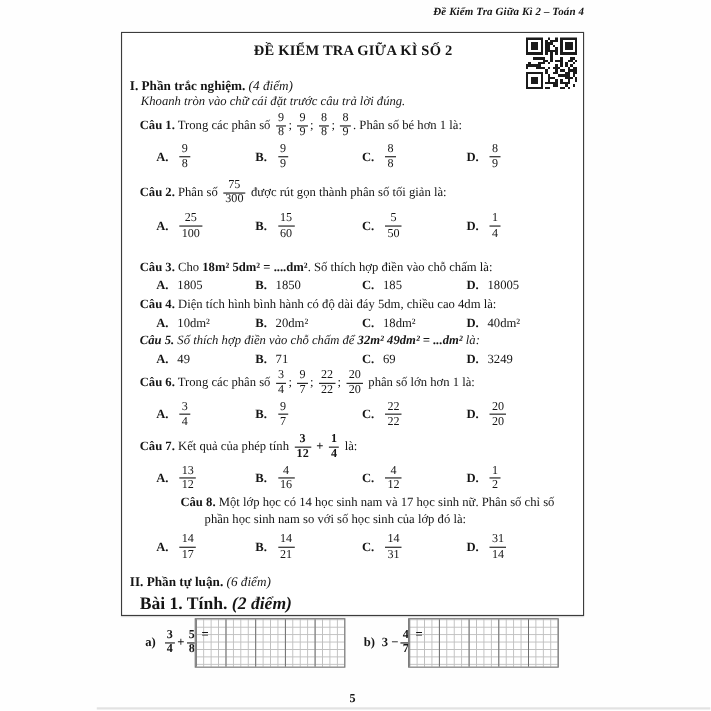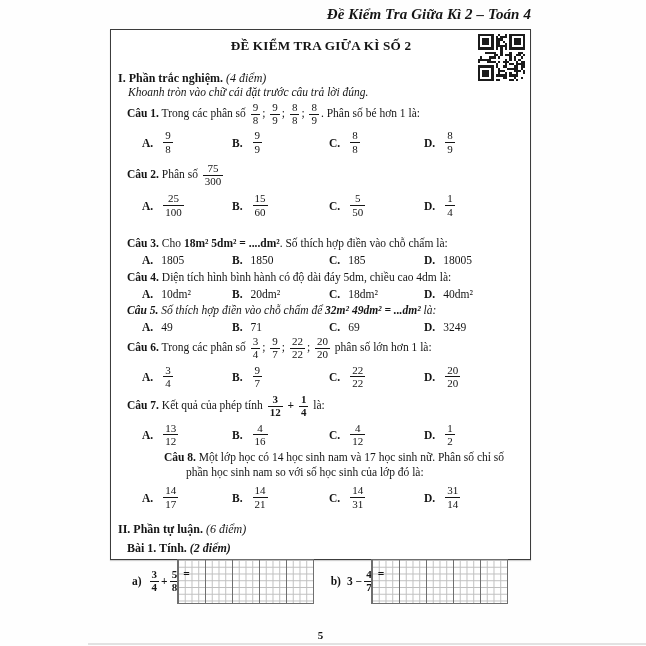--- a/index.html
+++ b/index.html
@@ -1,37 +1,37 @@
 <!DOCTYPE html>
 <html><head>
 <meta charset="utf-8">
 <style>
   html,body{margin:0;padding:0;width:646px;height:646px;overflow:hidden;background:#ffffff;
     font-family:"Liberation Serif","DejaVu Serif",serif;color:#151515;}
   .canvas{position:relative;width:646px;height:646px;background:#fefefe;}
-  .running-header{position:absolute;top:6px;right:115px;font-size:15px;font-weight:bold;font-style:italic;letter-spacing:.1px;}
+  .running-header{position:absolute;top:6px;right:115px;font-size:10px;font-weight:bold;font-style:italic;letter-spacing:.1px;}
   .page{position:absolute;left:110px;top:29px;width:421px;height:531px;box-sizing:border-box;
     border:1.5px solid #3c3c3c;background:#fff;padding:6px 6px 0 7px;box-shadow:0 1px 1px rgba(0,0,0,.18);}
   .title{text-align:center;font-weight:bold;font-size:13.2px;margin-top:2px;letter-spacing:.2px;}
   .qr{position:absolute;top:4px;right:5px;width:47px;height:47px;}
   .sec-head{font-size:12px;margin-top:17px;}
   .sec-head .num,.sec-head .head{font-weight:bold;}
   .sec-head .points{font-weight:normal;font-style:italic;}
   .instruction{font-style:italic;font-size:11.5px;margin:0 0 0 10px;}
   .q-line{font-size:11.5px;margin-left:9px;padding-left:22px;text-indent:-22px;line-height:1.32;}
   .q-line .b,.opt-label,.bold{font-weight:bold;}
   .options{display:grid;grid-template-columns:90px 97px 95px auto;margin-left:24px;align-items:center;font-size:11.5px;}
   .opt{display:flex;align-items:center;gap:8px;}
   .frac{display:inline-flex;flex-direction:column;align-items:center;vertical-align:middle;
     line-height:1.02;font-size:11px;margin:0 2px;text-indent:0;}
   .frac .num{padding:0 2px 0.5px;}
   .frac .den{border-top:1px solid #151515;padding:0.5px 2px 0;}
   .frac.bold{font-weight:bold;}
   .sec2{margin-top:12px;}
-  .bai{font-size:12px;margin:4px 0 0 9px;}
+  .bai{font-size:16px;margin:4px 0 0 9px;}
   .bai .lbl{font-weight:bold;}
   .bai .points{font-weight:bold;font-style:italic;}
   .parts{display:flex;align-items:center;margin-top:3px;font-size:11.5px;}
   .part{display:flex;align-items:center;}
   .part-label{font-weight:bold;margin-right:6px;}
   .expr{display:inline-flex;align-items:center;font-weight:bold;}
   .equals{font-weight:bold;position:relative;margin-right:-13px;top:-7px;z-index:1;padding-left:2px;}
   .grid-box{width:137px;height:45px;box-sizing:border-box;border:1px solid #6f6f6f;background:#fff;
     background-image:
       linear-gradient(to right,#6f6f6f 1.3px,transparent 1.3px),
@@ -329,21 +329,21 @@
                   <span class="num">8</span>
                   <span class="den">9</span>
                 </span></span>
             </div>
           </div>
         </div>
         <div class="question">
           <div class="q-line" style="margin-top: 8px;"><span class="b">Câu 2.</span><span> Phân số </span><span class="frac">
               <span class="num">75</span>
               <span class="den">300</span>
-            </span></div>
+            </span><span> được rút gọn thành phân số tối giản là:</span></div>
           <div class="options" style="margin-top: 6px;">
             <div class="opt">
               <span class="opt-label">A.</span>
               <span><span class="frac">
                   <span class="num">25</span>
                   <span class="den">100</span>
                 </span></span>
             </div>
             <div class="opt">
               <span class="opt-label">B.</span>

